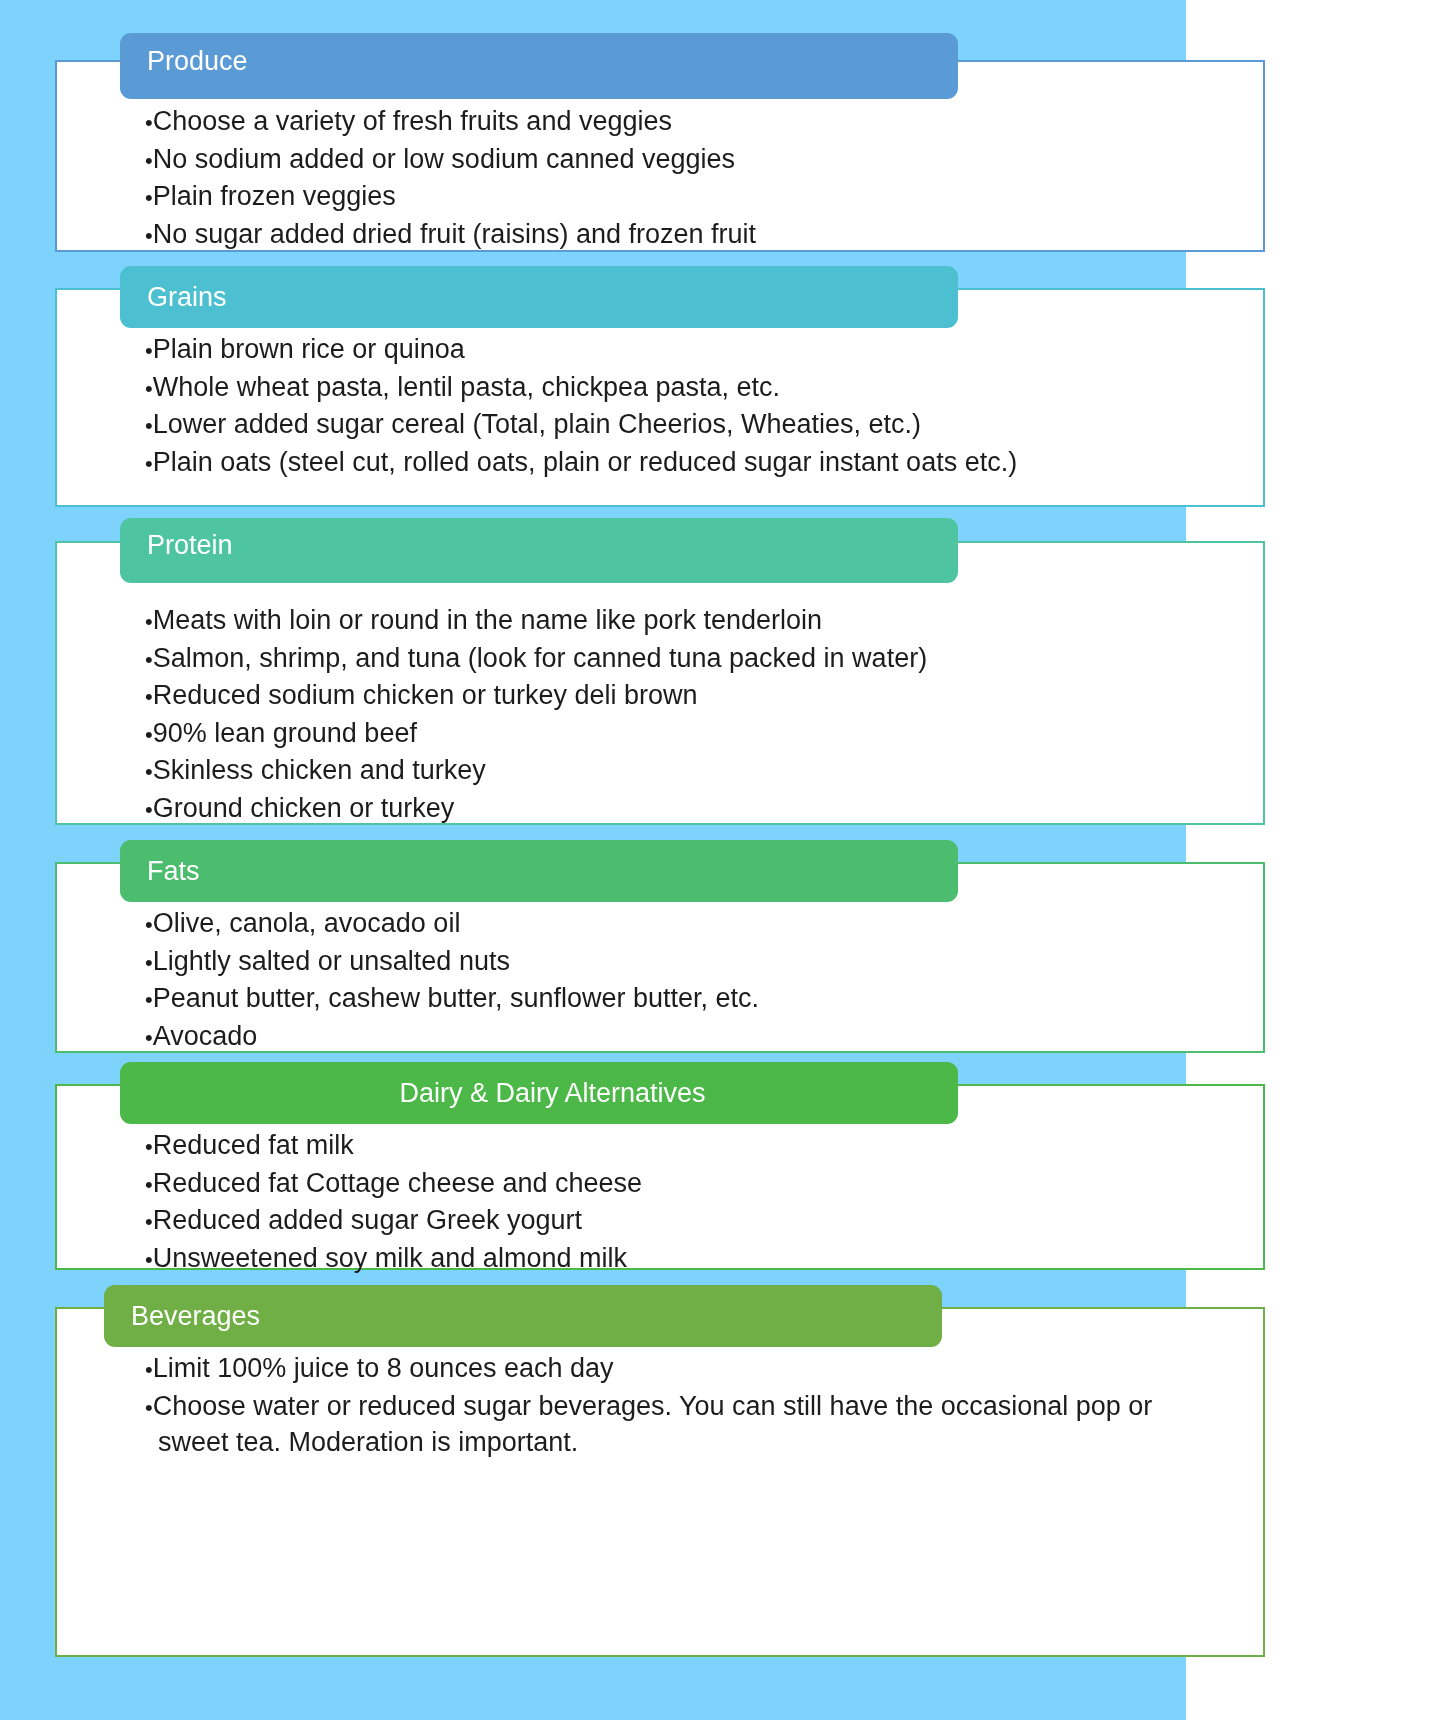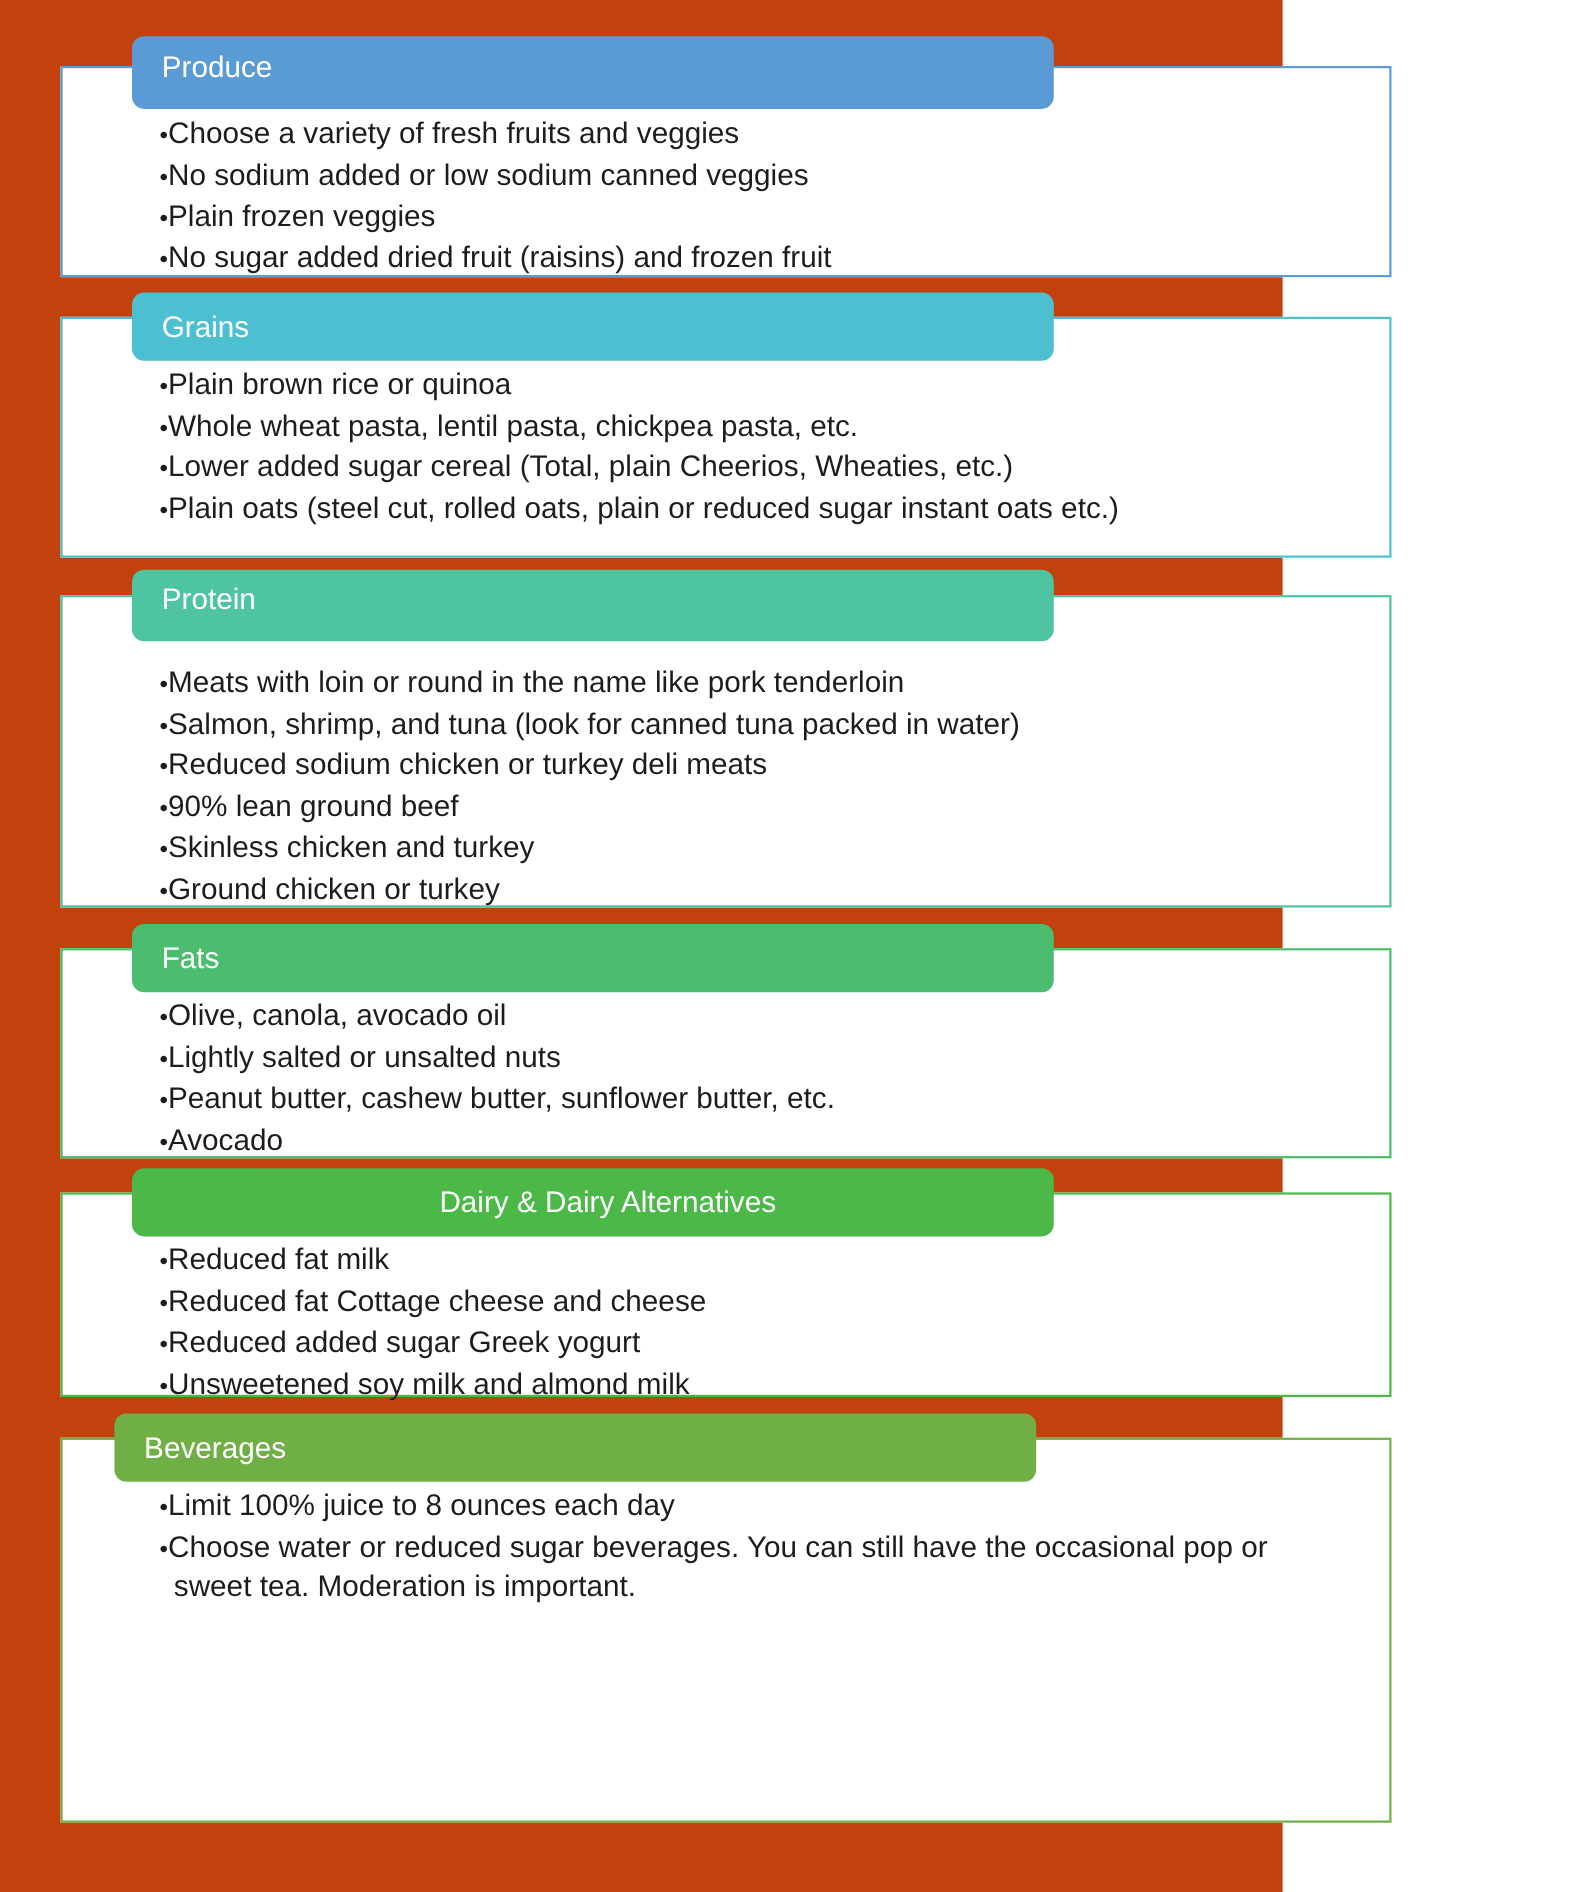--- a/index.html
+++ b/index.html
@@ -13,21 +13,22 @@
     height: 1720px;
     font-family: "Liberation Sans", sans-serif;
     -webkit-font-smoothing: antialiased;
     overflow: hidden;
   }
 
   .sheet {
     position: relative;
     width: 1166px;
     height: 1720px;
-    background: #c2410c;
+    background: #7dd3fc;
+    padding-left: 20px;
   }
 
   
   .section {
     position: absolute;
     box-sizing: border-box;
   }
 
   
   .section-box {
@@ -119,21 +120,21 @@
   </div>
 
   <div class="section" style="left:55px; top:541px; width:1210px; height:284px;">
     <div class="section-box" style="top:0px; width:1210px; height:284px; border-color:#4EC4A0;"></div>
     <div class="section-header align-bottom" style="left:65px; top:-23px; width:838px; height:65px; background:#4EC4A0;">
       <span class="section-title">Protein</span>
     </div>
     <ul class="bullet-list" style="top:62px;">
       <li class="bullet-item">Meats with loin or round in the name like pork tenderloin</li>
       <li class="bullet-item">Salmon, shrimp, and tuna (look for canned tuna packed in water)</li>
-      <li class="bullet-item">Reduced sodium chicken or turkey deli meats</li>
+      <li class="bullet-item">Reduced sodium chicken or turkey deli brown</li>
       <li class="bullet-item">90% lean ground beef</li>
       <li class="bullet-item">Skinless chicken and turkey</li>
       <li class="bullet-item">Ground chicken or turkey</li>
     </ul>
   </div>
 
   <div class="section" style="left:55px; top:862px; width:1210px; height:191px;">
     <div class="section-box" style="top:0px; width:1210px; height:191px; border-color:#4CBD6E;"></div>
     <div class="section-header align-center" style="left:65px; top:-22px; width:838px; height:62px; background:#4CBD6E;">
       <span class="section-title">Fats</span>

